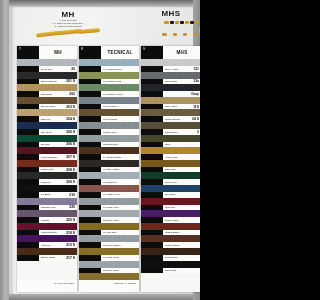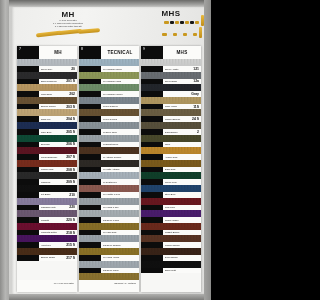--- a/index.html
+++ b/index.html
@@ -1,20 +1,20 @@
 <!DOCTYPE html>
 <html><head>
 <meta charset="utf-8">
 <style>
   html,body{margin:0;padding:0;background:#000;}
   body{width:217px;height:300px;overflow:hidden;
        font-family:"Liberation Sans",sans-serif;}
   #board{position:relative;width:200px;height:300px;
          background:linear-gradient(105deg,#c9c9c7 0%,#d6d6d4 18%,#cfcfcd 45%,#c2c2c0 75%,#b9b9b7 100%);
-         overflow:hidden;padding-left:11px;}
+         overflow:hidden;}
   
   .gutter-l{position:absolute;left:0;top:0;width:9px;height:300px;
             background:linear-gradient(90deg,#8d8d8b,#b6b6b4 60%,#a8a8a6);}
   .gutter-r{position:absolute;right:0;top:0;width:7px;height:300px;
             background:linear-gradient(90deg,#a3a3a1,#8c8c8a);}
   .topbar{position:absolute;left:9px;top:0;right:7px;height:7px;
           background:linear-gradient(180deg,#6a6a68,#a5a5a3 70%,#c6c6c4);}
   .botbar{position:absolute;left:9px;bottom:0;right:7px;height:6px;
           background:linear-gradient(180deg,#b0b0ae,#7e7e7c);}
   

